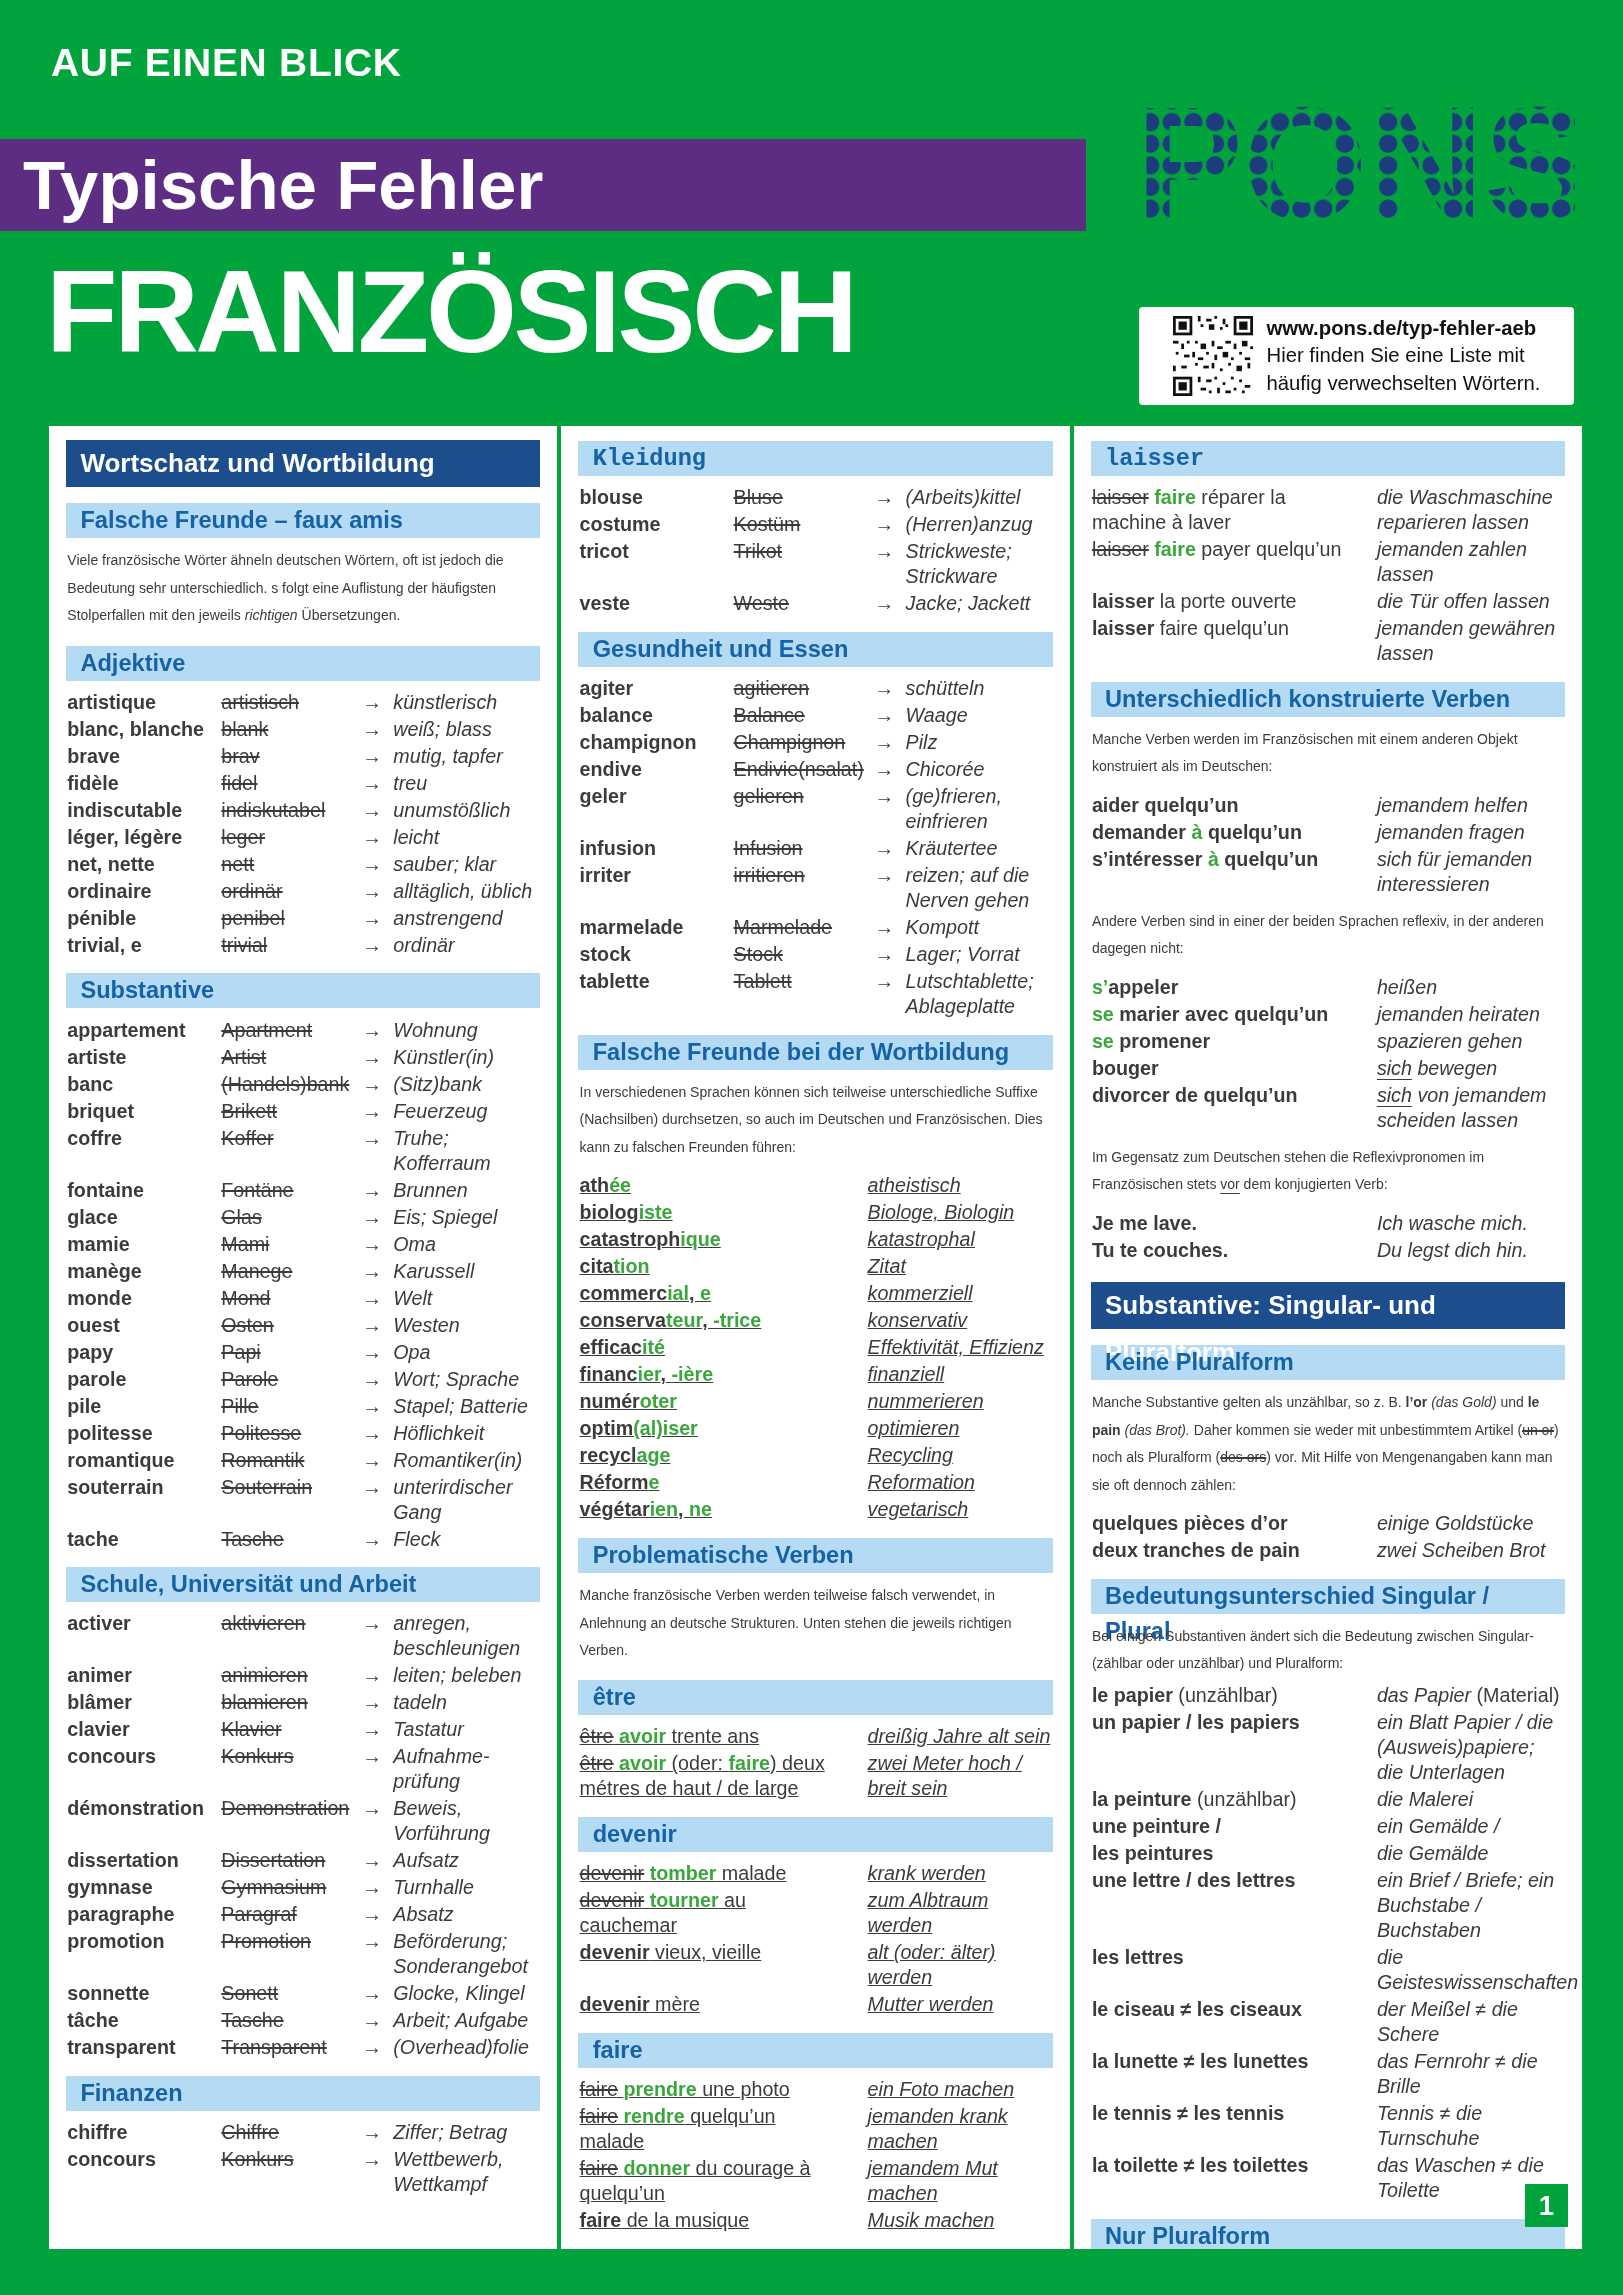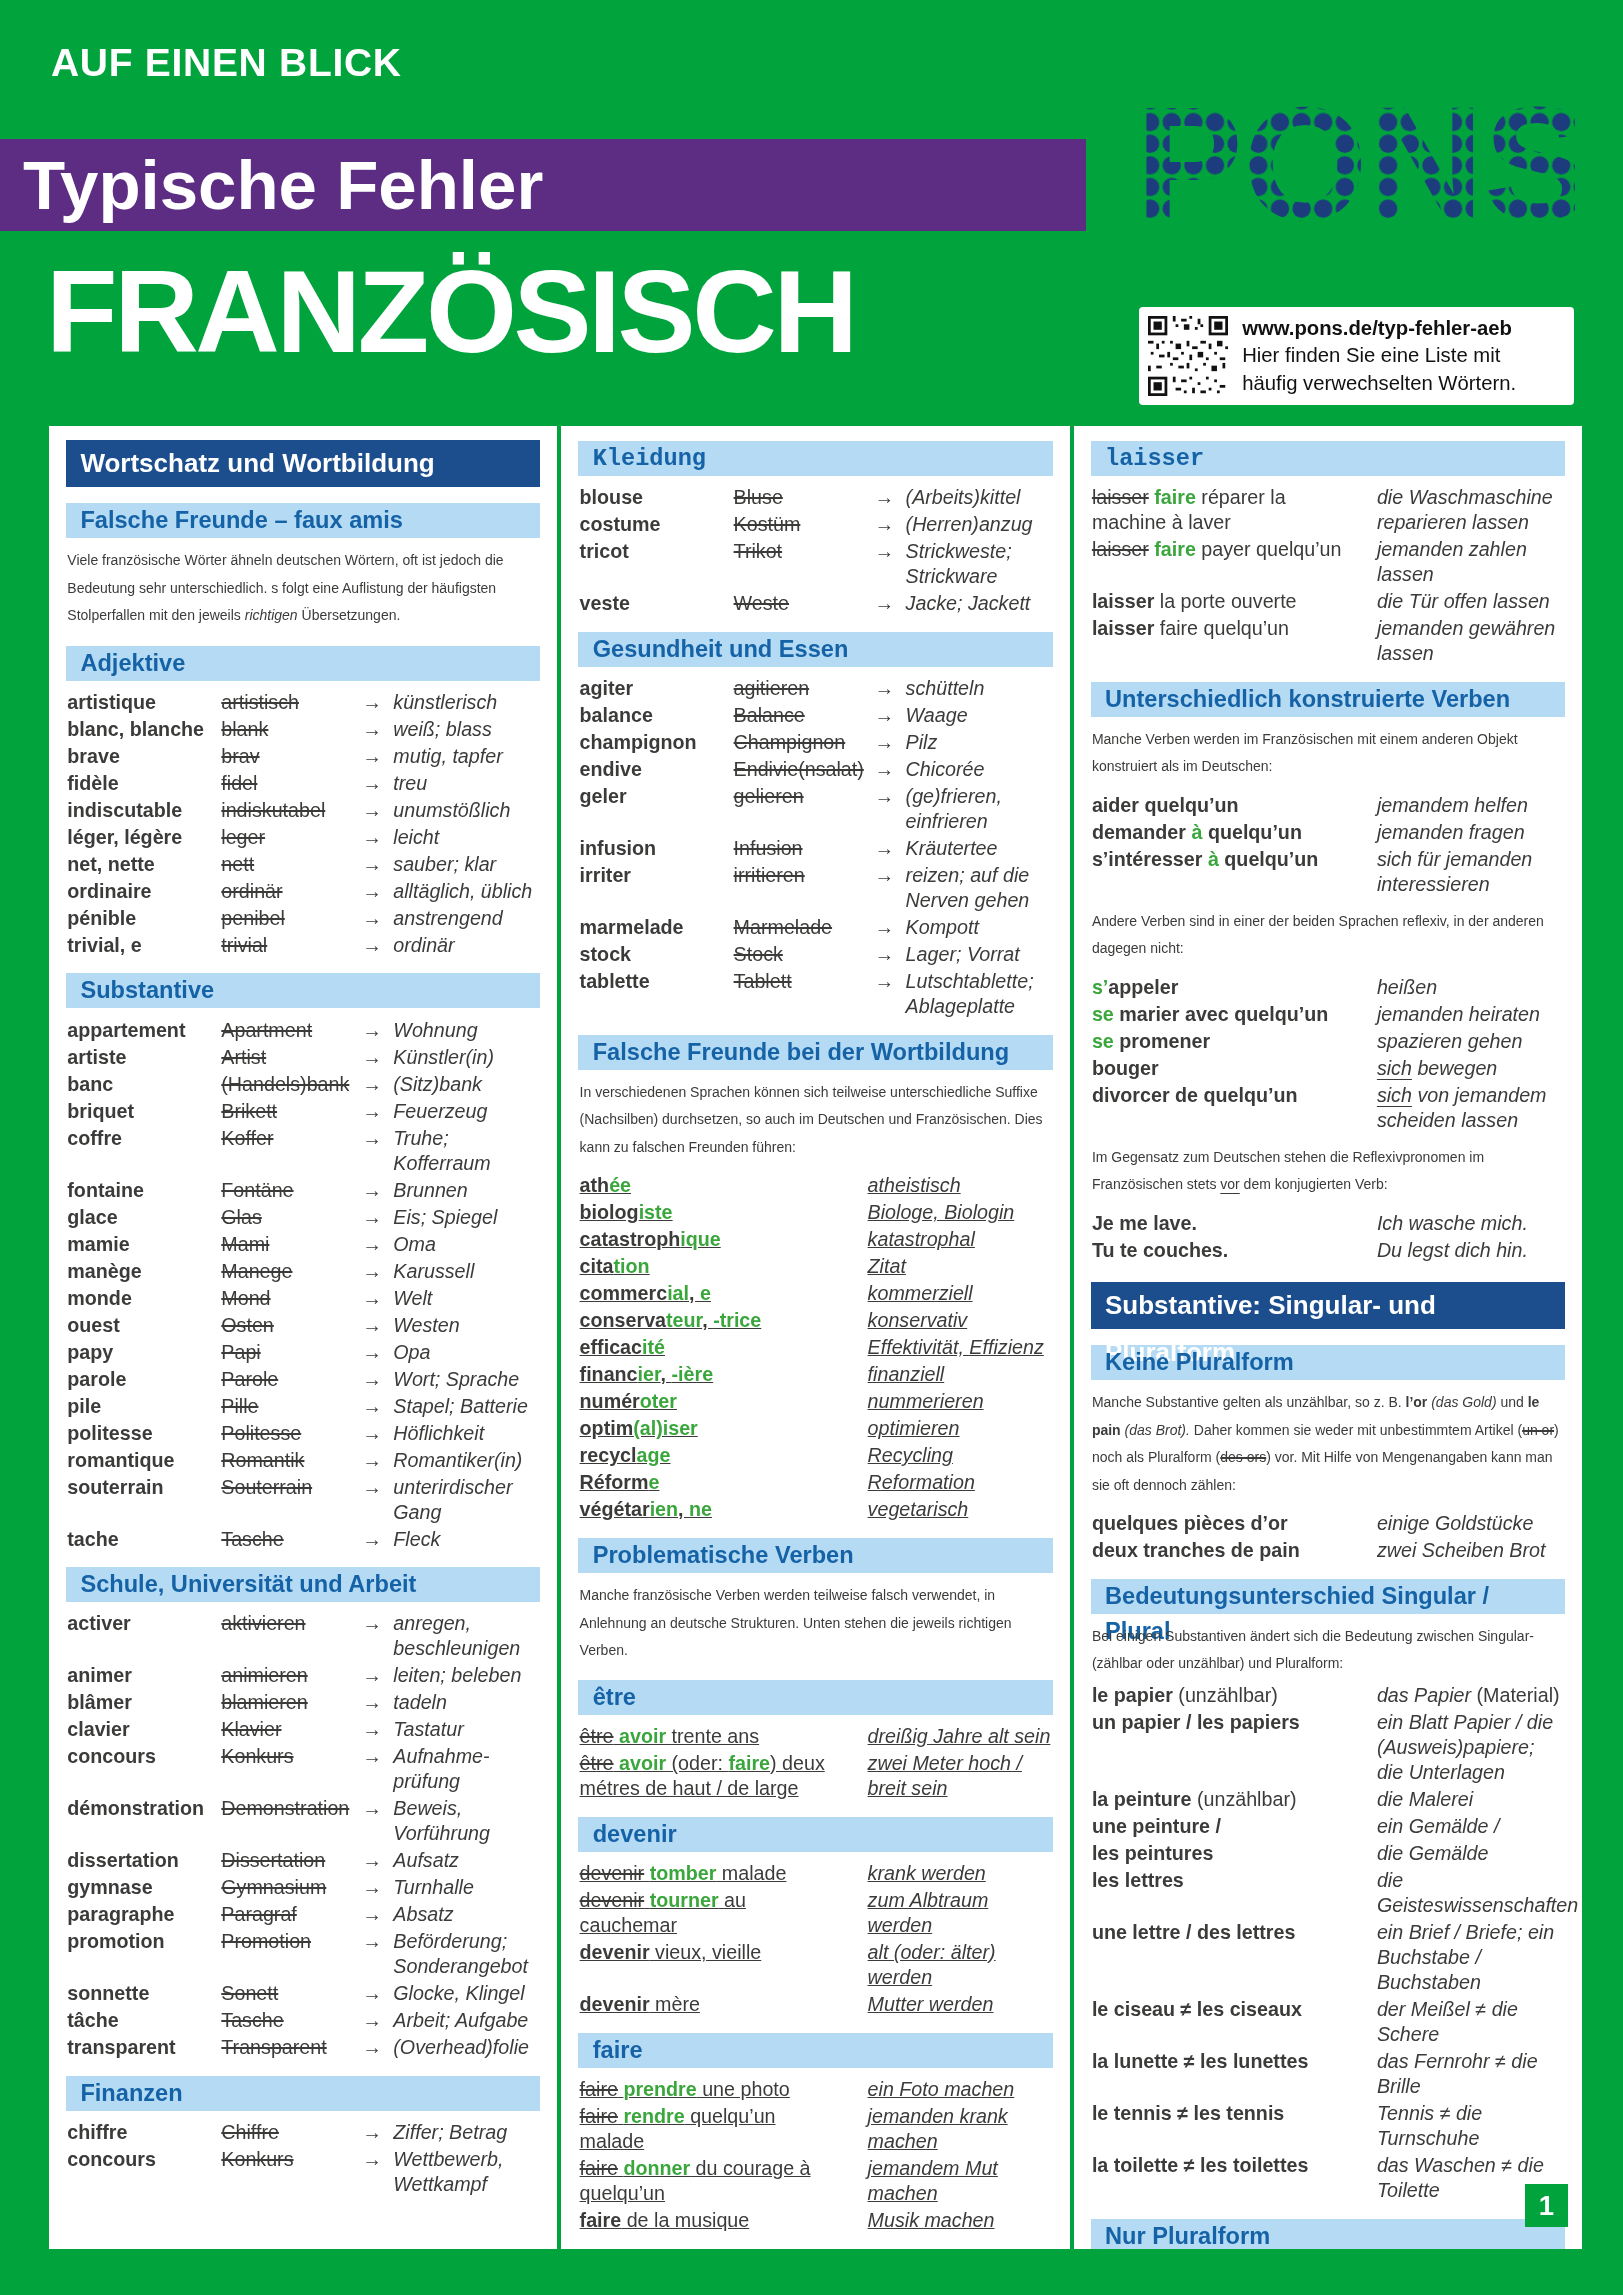--- a/index.html
+++ b/index.html
@@ -6,21 +6,21 @@
   #page{position:relative;width:1623px;height:2295px;background:#00a33c;
         font-family:"Liberation Sans",sans-serif;color:#3b3b3a;overflow:hidden;}
   
   .kicker{position:absolute;left:51px;top:41px;font-size:39px;font-weight:bold;color:#fff;letter-spacing:0.7px;}
   .purple-bar{position:absolute;left:0;top:139px;width:1086px;height:92px;background:#5c2d83;
               display:flex;align-items:center;padding-left:23px;box-sizing:border-box;}
   .purple-bar span{font-size:69px;font-weight:bold;color:#fff;}
   .big-title{position:absolute;left:46px;top:244px;font-size:117px;font-weight:bold;color:#fff;letter-spacing:-3.3px;}
   .pons{position:absolute;left:1137px;top:90px;width:438px;height:139px;}
   .qr-box{position:absolute;left:1139px;top:307px;width:435px;height:98px;background:#fff;border-radius:3.9px;
-          display:flex;align-items:center;padding:6.6px 9.2px;box-sizing:border-box;gap:14px;}
+          display:flex;align-items:center;padding:6.6px 9.2px;box-sizing:border-box;gap:14px;justify-content:center;}
   .qr-text{font-size:20.3px;line-height:27.5px;color:#111;}
   .qr-text .l1{font-weight:bold;}
   
   .panel{position:absolute;left:49px;top:426px;width:1533px;height:1823px;display:flex;gap:3.9px;}
   .col{flex:1 1 0;background:#fff;padding:7.9px 17px 13px;box-sizing:border-box;overflow:hidden;}
   .main-hdr{background:#1c4e8e;color:#fff;font-weight:bold;font-size:26px;height:47px;line-height:47px;
             padding:0 14.4px;margin:6.6px 0 15.7px;}
   .sub-hdr{background:#b5dbf4;color:#1563a6;font-weight:bold;font-size:23.6px;height:35px;line-height:35px;
            padding:0 14.4px;margin:15.7px 0 9.2px;}
   .col > .sub-hdr:first-child{margin-top:7px;font-family:Liberation Mono, monospace;}
@@ -741,28 +741,28 @@
           </div>
           <div class="r2">
             <span class="c-l"><span class="sg-b">une peinture /</span></span>
             <span class="c-r">ein Gemälde /</span>
           </div>
           <div class="r2">
             <span class="c-l"><span class="sg-b">les peintures</span></span>
             <span class="c-r">die Gemälde</span>
           </div>
           <div class="r2">
+            <span class="c-l"><span class="sg-b">une lettre / des lettres</span></span>
+            <span class="c-r">ein Brief / Briefe; ein Buchstabe / Buchstaben</span>
+          </div>
+          <div class="r2">
             <span class="c-l"><span class="sg-b">les lettres</span></span>
             <span class="c-r">die Geisteswissenschaften</span>
           </div>
           <div class="r2">
-            <span class="c-l"><span class="sg-b">une lettre / des lettres</span></span>
-            <span class="c-r">ein Brief / Briefe; ein Buchstabe / Buchstaben</span>
-          </div>
-          <div class="r2">
             <span class="c-l"><span class="sg-b">le ciseau ≠ les ciseaux</span></span>
             <span class="c-r">der Meißel ≠ die Schere</span>
           </div>
           <div class="r2">
             <span class="c-l"><span class="sg-b">la lunette ≠ les lunettes</span></span>
             <span class="c-r">das Fernrohr ≠ die Brille</span>
           </div>
           <div class="r2">
             <span class="c-l"><span class="sg-b">le tennis ≠ les tennis</span></span>
             <span class="c-r">Tennis ≠ die Turnschuhe</span>

